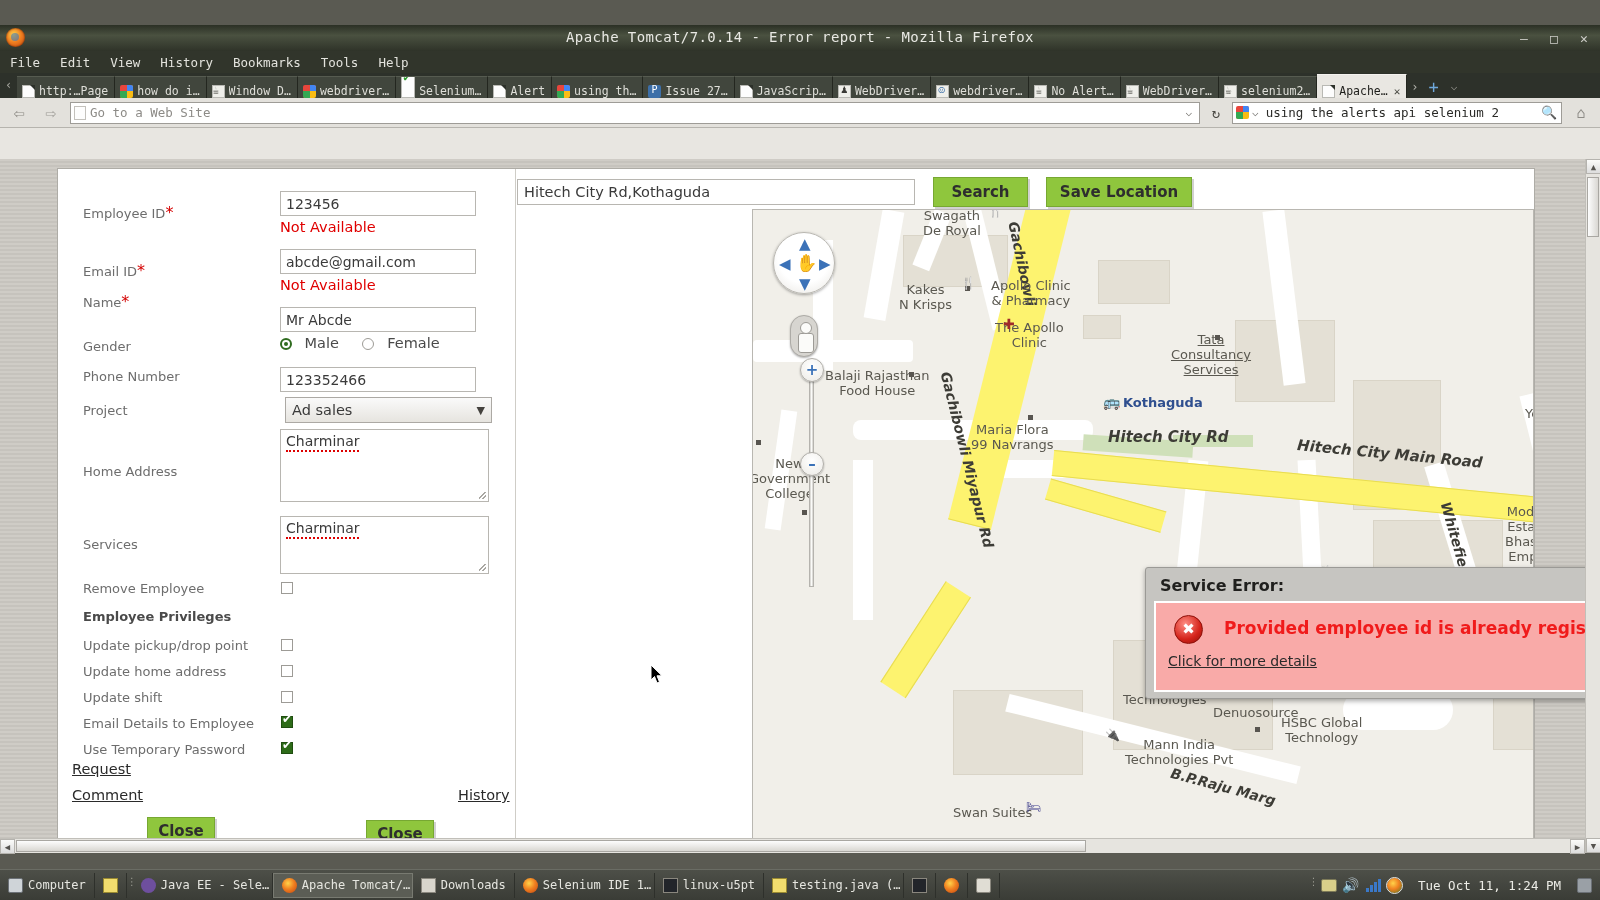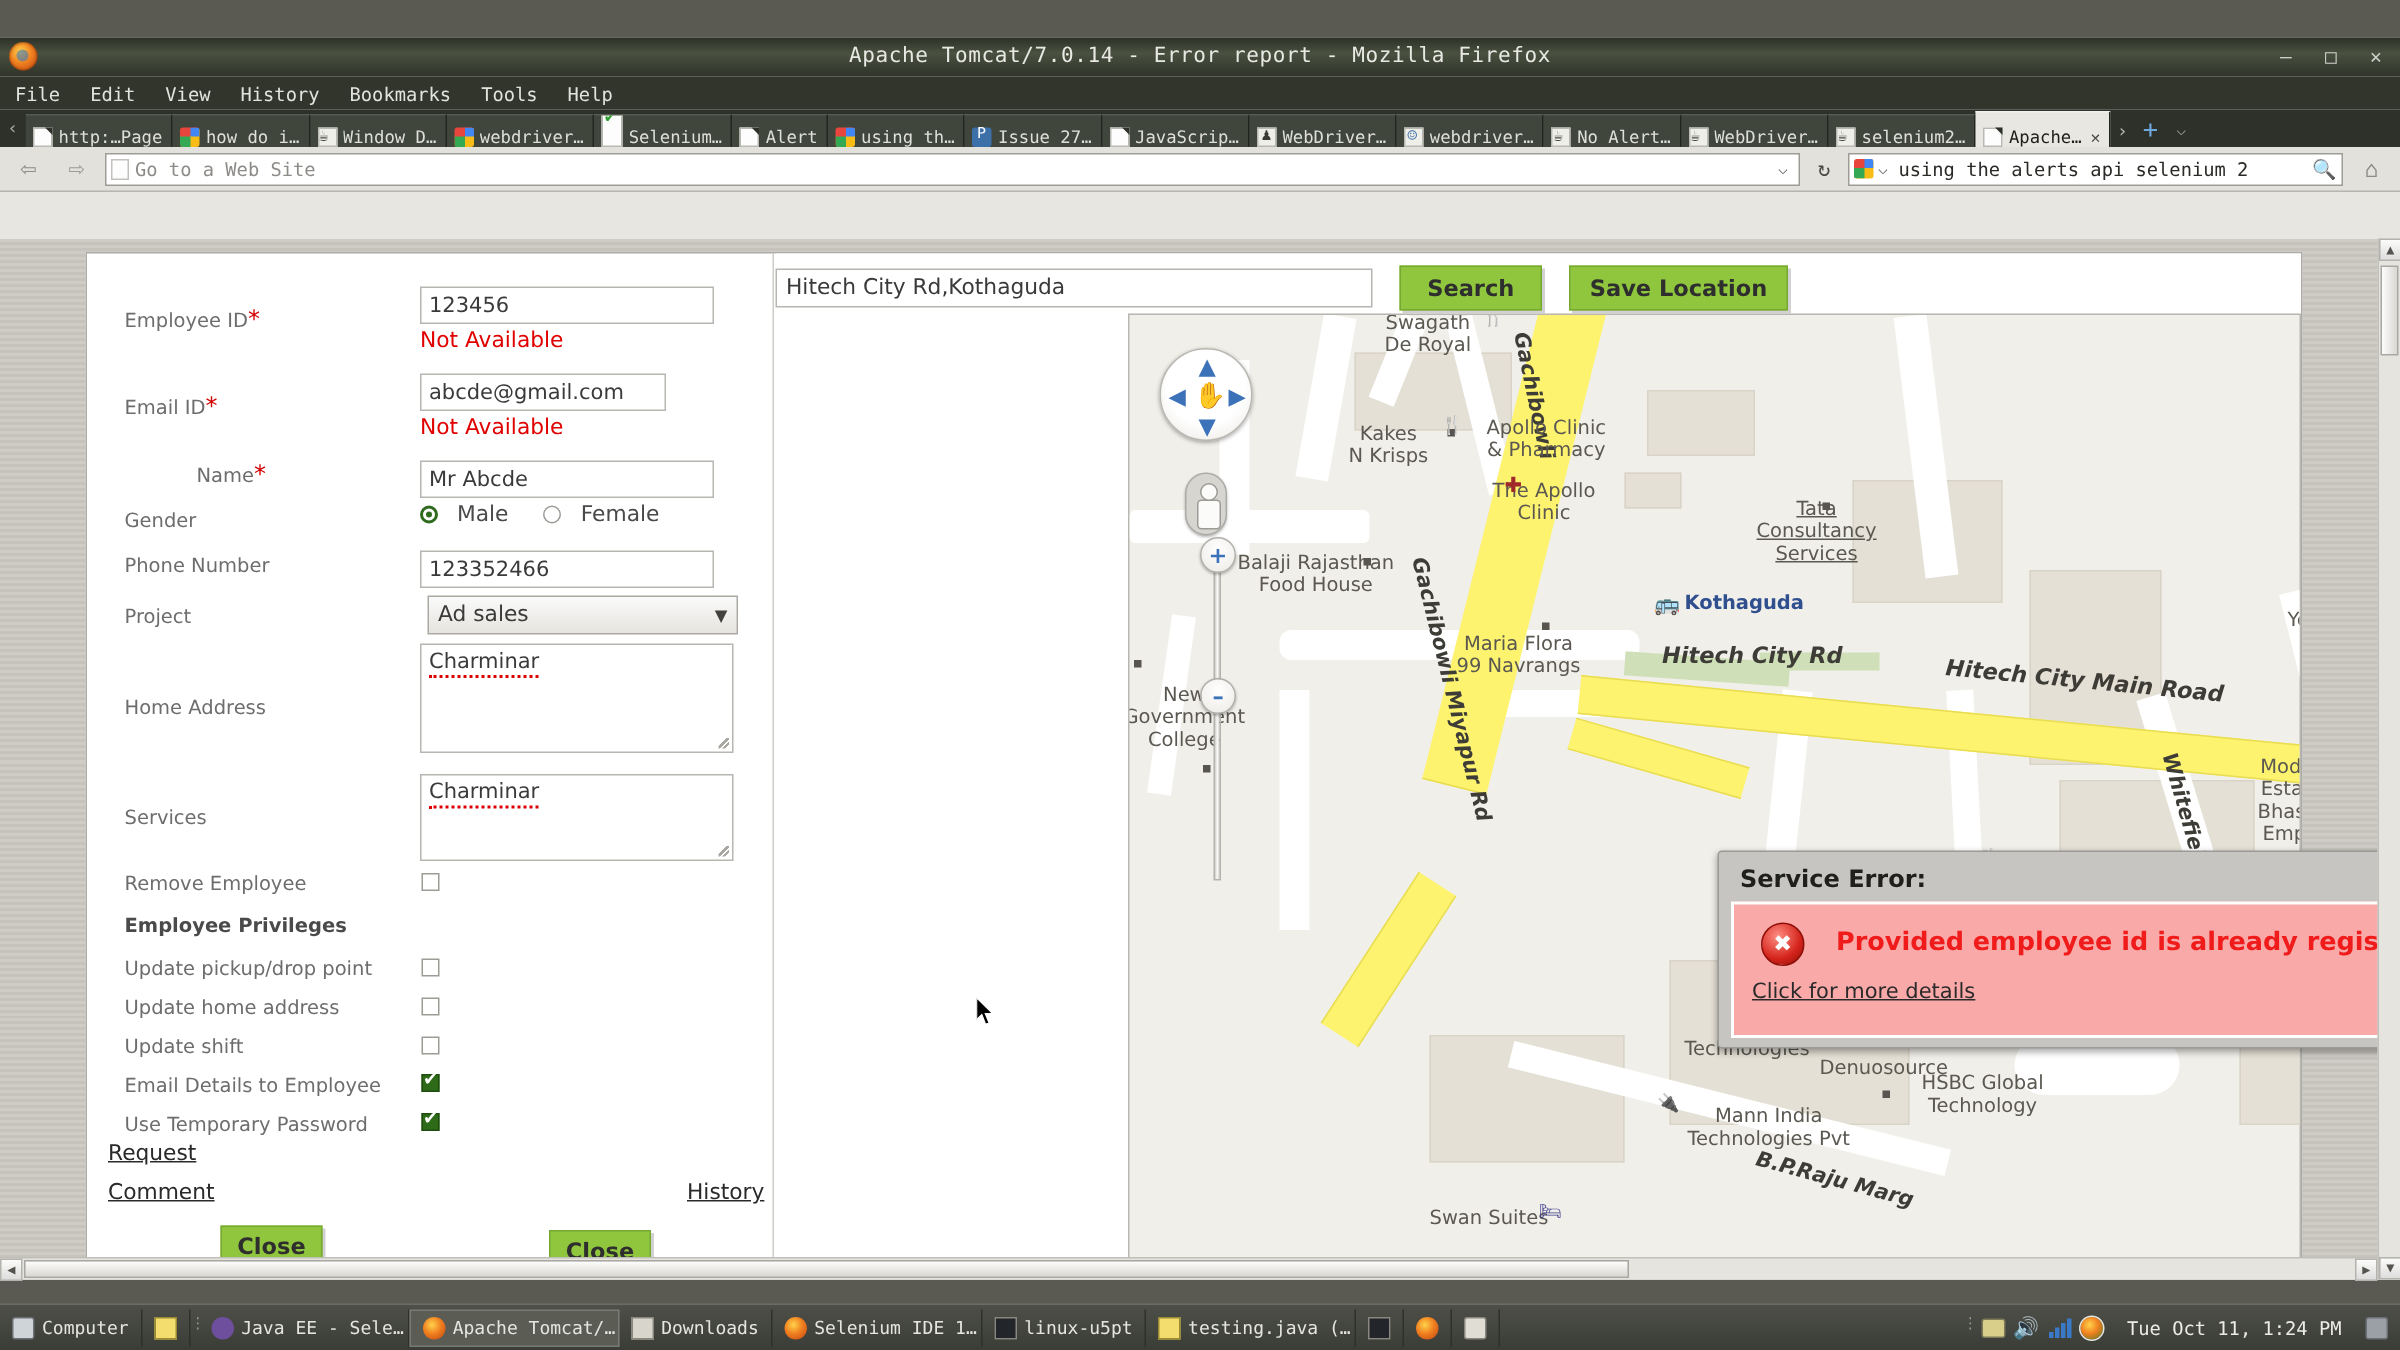--- a/index.html
+++ b/index.html
@@ -364,24 +364,24 @@
 
           <div class="frow" style="left:25px; top:34px;">
             <span class="flabel">Employee ID</span><span class="req">*</span>
           </div>
           <div class="inp" style="position:absolute; left:222px; top:22px; width:196px;">123456</div>
           <div class="err" style="position:absolute; left:222px; top:50px;">Not Available</div>
 
           <div class="frow" style="left:25px; top:92px;">
             <span class="flabel">Email ID</span><span class="req">*</span>
           </div>
-          <div class="inp" style="position:absolute; left:222px; top:80px; width:164px;">abcde@gmail.com</div>
+          <div class="inp" style="position:absolute; left:222px; top:80px; width:196px;">abcde@gmail.com</div>
           <div class="err" style="position:absolute; left:222px; top:108px;">Not Available</div>
 
-          <div class="frow" style="left:25px; top:137px;margin-left:48px;">
+          <div class="frow" style="left:25px; top:123px;">
             <span class="flabel">Name</span><span class="req">*</span>
           </div>
           <div class="inp" style="position:absolute; left:222px; top:138px; width:196px;">Mr Abcde</div>
 
           <div class="frow" style="left:25px; top:167px;">
             <span class="flabel">Gender</span>
           </div>
           <div class="frow" style="left:222px; top:166px; font-size:14.5px; color:#4a4a4a;">
             <span class="radio on"></span>
             <span style="margin:0 18px 0 8px;">Male</span>

